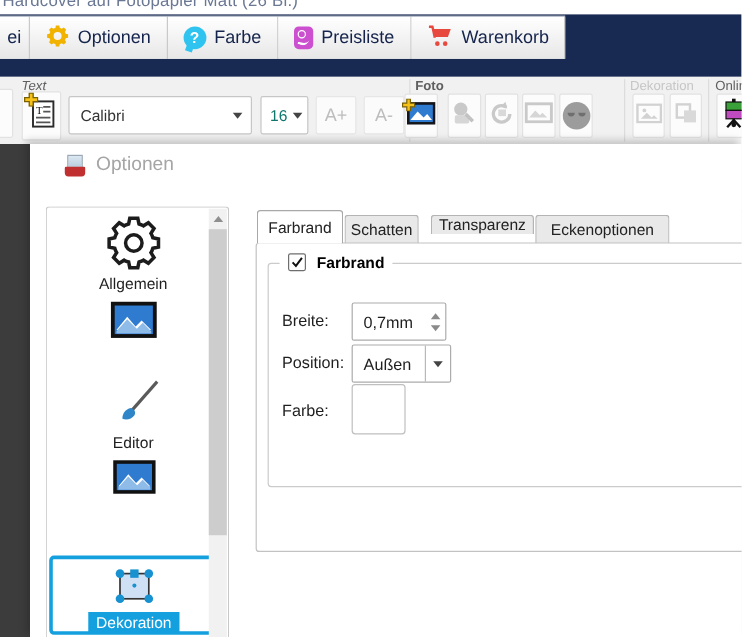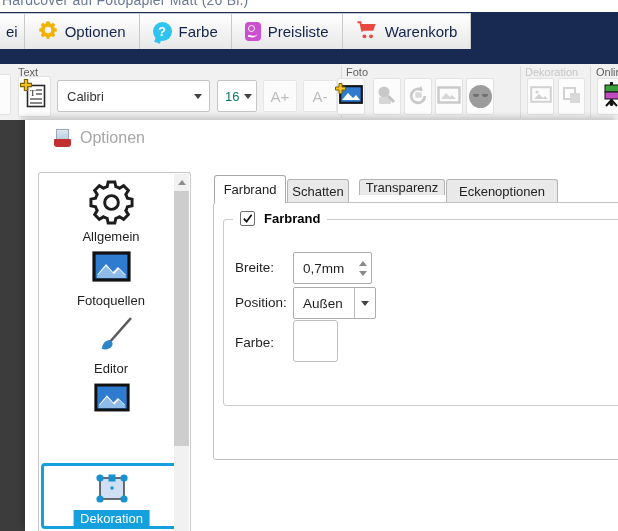--- a/index.html
+++ b/index.html
@@ -119,21 +119,21 @@
         </svg>
     </span>
     <span>Warenkorb</span>
   </div>
 </div>
 
 <div class="abs ribbon">
 
   <div class="rbtn" style="left:-22px; width:33px; top:10px; height:41px;"></div>
 
-  <div class="ribbon-label" style="left:18px;">Text</div>
+  <div class="ribbon-label" style="left:18px;font-style:italic;">Text</div>
   <div class="rbtn" style="left:18px; width:33px; top:12px; height:41px;">
     <span style="position:relative;">
       <svg width="22" height="26" viewBox="0 0 22 26">
           <rect x="3.5" y="3.5" width="17" height="21" fill="#fff" stroke="#2a2a2a" stroke-width="1.6"></rect>
           <text x="6" y="14" font-size="9" font-family="Liberation Serif, serif" fill="#111">T</text>
           <line x1="12" y1="8" x2="18" y2="8" stroke="#555" stroke-width="1.4"></line>
           <line x1="12" y1="12" x2="18" y2="12" stroke="#555" stroke-width="1.4"></line>
           <line x1="6" y1="17" x2="18" y2="17" stroke="#555" stroke-width="1.4"></line>
           <line x1="6" y1="21" x2="18" y2="21" stroke="#555" stroke-width="1.4"></line>
         </svg>
@@ -156,21 +156,21 @@
   </div>
   <div class="ghost-btn" style="left:263px;">
     <span>A+</span>
   </div>
   <div class="ghost-btn" style="left:303px;">
     <span>A-</span>
   </div>
 
   <div class="rdivider" style="left:341px;"></div>
 
-  <div class="ribbon-label" style="left:346px;">Foto</div>
+  <div class="ribbon-label" style="left:346px;font-weight:bold;">Foto</div>
   <div class="rbtn" style="left:337px; width:28px;">
     <span style="position:relative;">
       <svg width="24" height="19" viewBox="0 0 24 19">
           <rect x="1.2" y="1.2" width="21.6" height="16.6" fill="#2e7bd0" stroke="#15151a" stroke-width="2.2"></rect>
           <path d="M3 15l6-7 5 5 3-3 4 5z" fill="#fff"></path>
         </svg>
       <span class="plus-badge"><svg width="11" height="11" viewBox="0 0 11 11">
             <path d="M4 .5h3v3.5h3.5v3H7V10.5H4V7H.5V4H4z" fill="#f6c21a" stroke="#7a6000" stroke-width="1"></path>
           </svg></span>
     </span>
@@ -270,21 +270,20 @@
 
     <div class="sb-icon" style="left:53px; top:78px;">
       <span>
         <svg width="39" height="31" viewBox="0 0 39 31">
             <rect x="2" y="2" width="35" height="27" fill="#2e7bd0" stroke="#111" stroke-width="3.2"></rect>
             <path d="M5 24l9-11 7 8 5-5 8 8z" fill="#fff"></path>
             <path d="M5 27h29v-2l-7-7-5 5-8-8-9 10z" fill="#8fbbe8"></path>
           </svg>
       </span>
     </div>
-    <div class="sb-item-label" style="top:120px;">Fotoquellen</div>
 
     <div class="sb-icon" style="left:52px; top:142px;">
       <span>
         <svg width="44" height="44" viewBox="0 0 44 44">
             <line x1="40" y1="3" x2="18" y2="28" stroke="#5a5a5a" stroke-width="2.6"></line>
             <path d="M18 25c-4.5 1-7 4.5-7 9 3.5 1.2 8 .2 10-3 1.4-2.3.3-5-3-6z" fill="#2e86c8"></path>
           </svg>
       </span>
     </div>
     <div class="sb-item-label" style="top:188px;">Editor</div>

